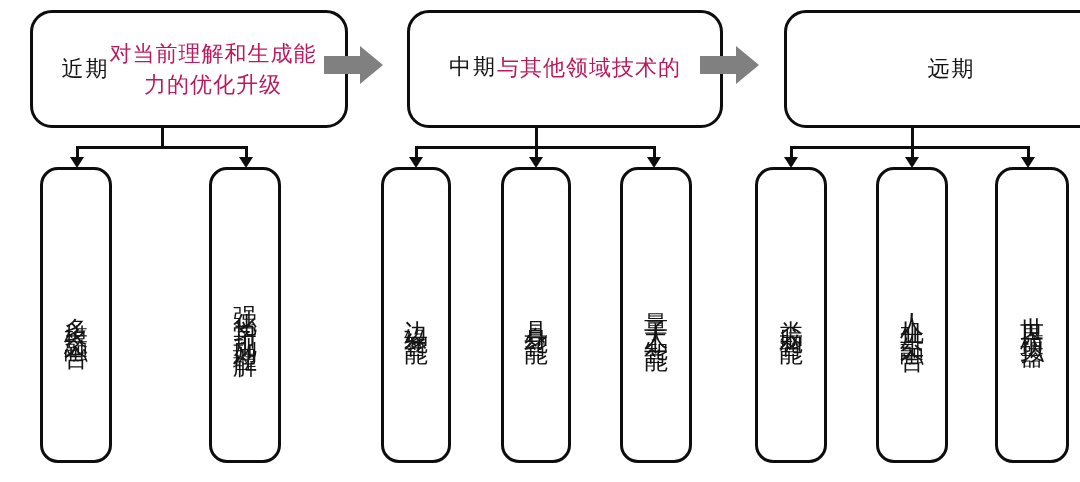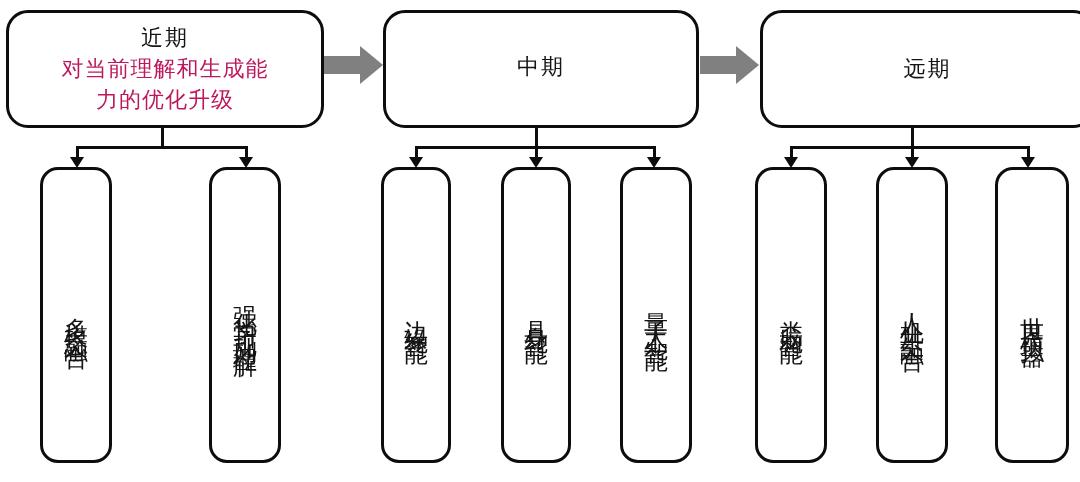--- a/index.html
+++ b/index.html
@@ -18,24 +18,25 @@
     overflow: hidden;
   }
   
   .phase-box {
     position: absolute;
     box-sizing: border-box;
     border: 3px solid #0d0d0d;
     border-radius: 22px;
     background: #ffffff;
     display: flex;
-    flex-direction: column;
+    flex-direction: row;
     align-items: center;
     justify-content: center;
     padding: 4px 10px;
+    margin-left: 24px;
   }
   .phase-title {
     font-size: 22px;
     line-height: 30px;
     letter-spacing: 2px;
     color: #141414;
     white-space: nowrap;
   }
   .phase-desc {
     font-size: 22px;
@@ -117,20 +118,21 @@
 
   <div class="block-arrow" style="left:324px; top:44px; width:60px; height:42px;">
     <svg width="60" height="42" viewBox="0 0 60 42" xmlns="http://www.w3.org/2000/svg">
       <path d="M0 12 L36 12 L36 2 L59 21 L36 40 L36 30 L0 30 Z" fill="#808080"></path>
     </svg>
   </div>
 
   <div class="phase-box" style="left:383px; top:10px; width:316px; height:118px;font-family:Liberation Mono, monospace;">
     <div class="phase-title">中期</div>
     <div class="phase-desc">
+      <span class="ln">与其他领域技术的</span>
     </div>
   </div>
 
   <div class="conn conn-v" style="left:535px; top:127px; width:3px; height:22px;"></div>
   <div class="conn conn-h" style="left:415px; top:146px; width:241px; height:3px;"></div>
   <div class="conn conn-v" style="left:415px; top:146px; width:3px; height:14px;"></div>
   <div class="conn conn-v" style="left:535px; top:146px; width:3px; height:14px;"></div>
   <div class="conn conn-v" style="left:653px; top:146px; width:3px; height:14px;"></div>
   <div class="arrowhead" style="left:409px; top:157px;"></div>
   <div class="arrowhead" style="left:529px; top:157px;"></div>

